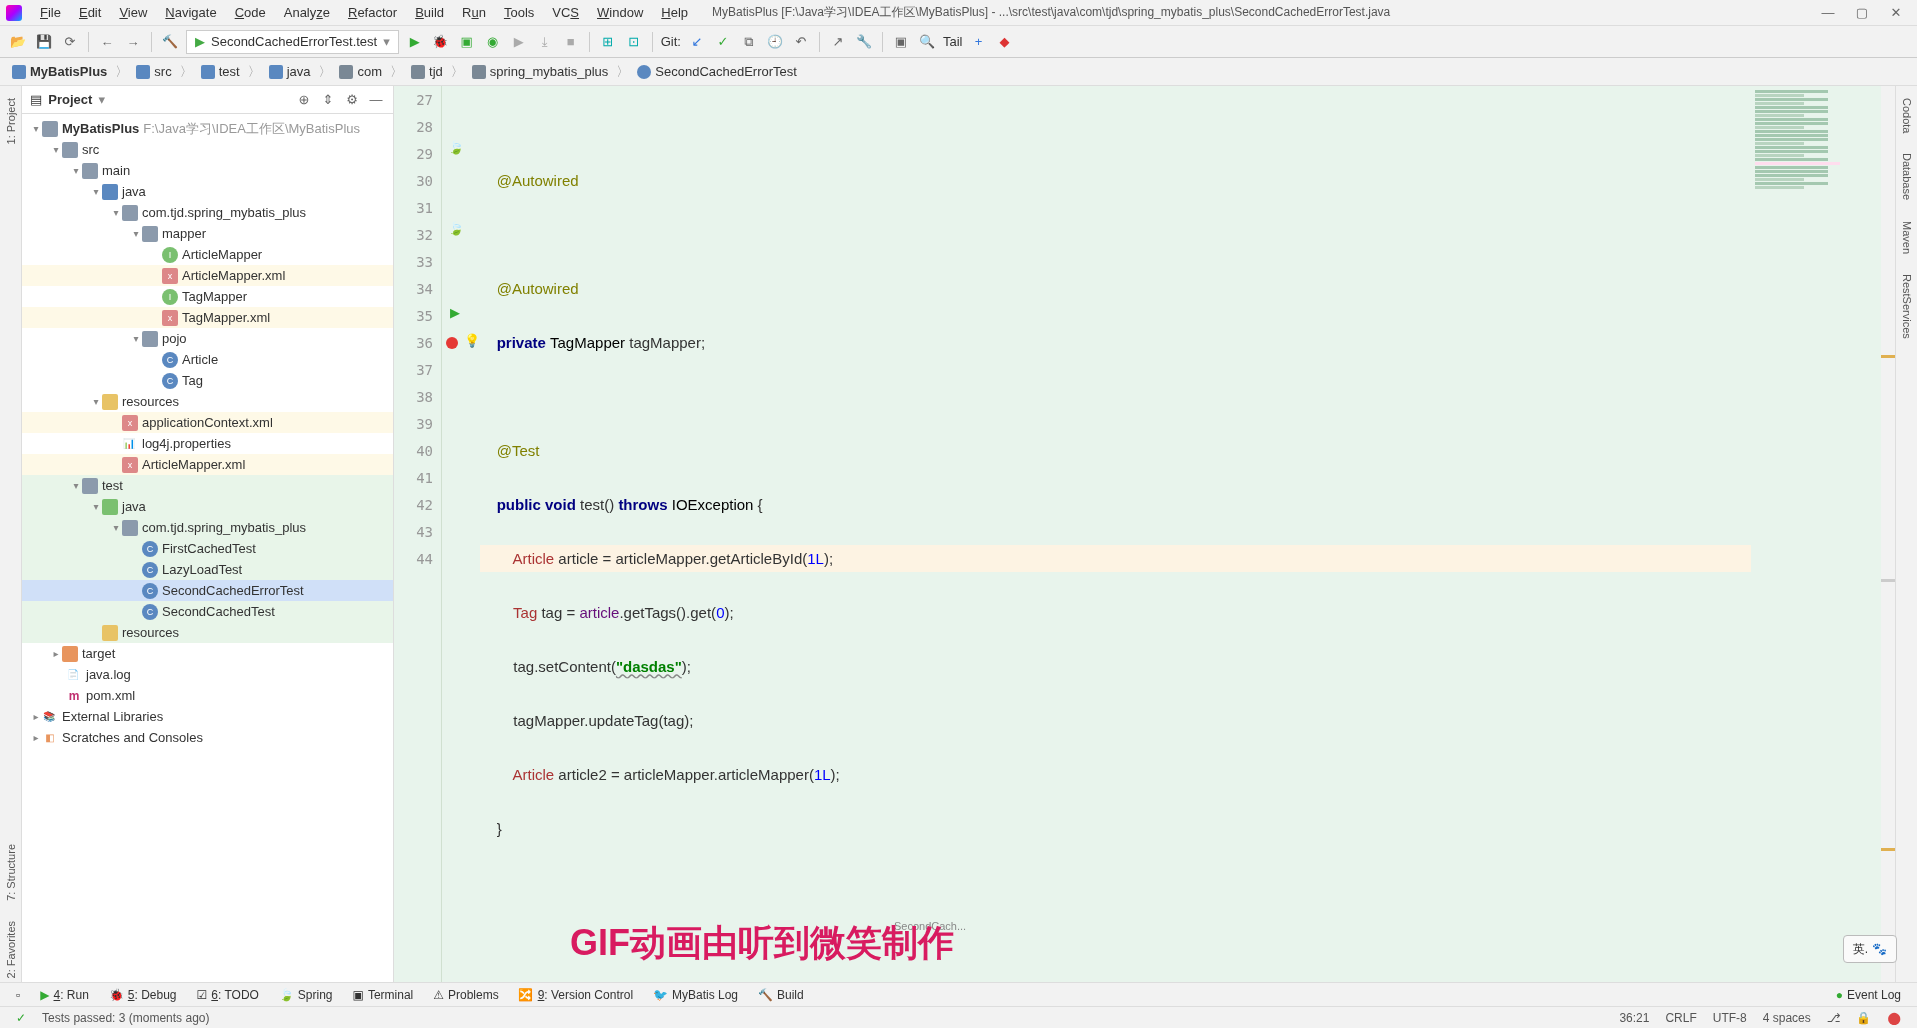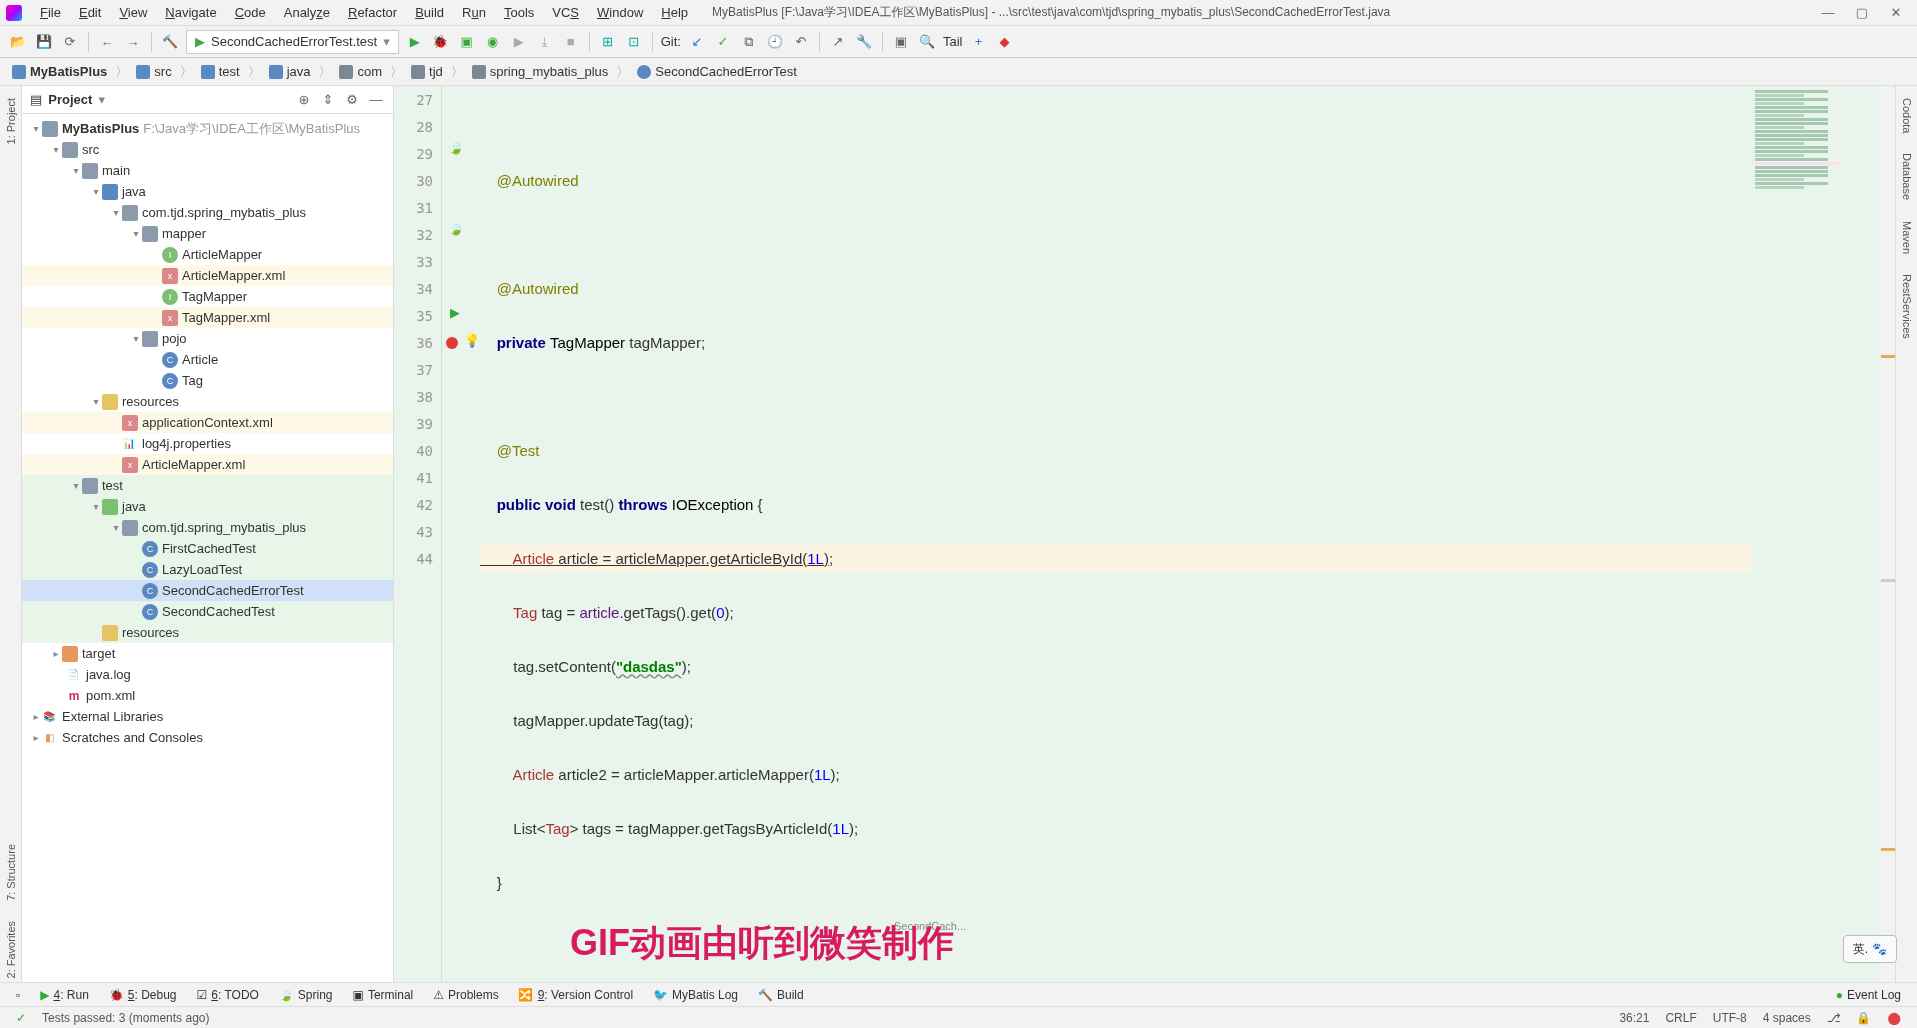--- a/index.html
+++ b/index.html
@@ -78,21 +78,21 @@
 .egutter { width: 48px; background: #e8f4ec; border-right: 1px solid #d0e0d0; }
 .enum { height: 27px; display: flex; align-items: center; justify-content: flex-end; padding-right: 8px; color: #989898; font-family: "Consolas", monospace; font-size: 14px; position: relative; }
 .egutter2 { width: 34px; background: #e8f4ec; position: relative; }
 .gutter-mark { position: absolute; left: 6px; width: 22px; height: 20px; }
 .bp { width: 12px; height: 12px; background: #e53935; border-radius: 50%; position: absolute; left: 4px; }
 .bulb { position: absolute; left: 22px; color: #d4a017; }
 .run-arrow { position: absolute; left: 8px; color: #3a3; }
 
 .code { flex: 1; font-family: "Consolas", "Courier New", monospace; font-size: 15px; line-height: 27px; white-space: pre; padding-left: 4px; }
 .code-line { height: 27px; }
-.code-line.current { background: #fdf3e3; text-decoration: underline; }
+.code-line.current { background: #fdf3e3; }
 .kw { color: #000080; font-weight: bold; }
 .ann { color: #808000; }
 .type { color: #000; }
 .typeR { color: #a33; }
 .str { color: #008000; font-weight: bold; }
 .num { color: #0000ff; }
 .var { color: #660e7a; }
 .underline { text-decoration: underline wavy #888; }
 
 .minimap { width: 130px; background: #e8f4ec; padding: 4px; }
@@ -429,21 +429,20 @@
 <div class="code-line">    <span class="ann">@Autowired</span></div>
 <div class="code-line">    <span class="kw">private </span><span class="type">TagMapper</span><span> tagMapper;</span></div>
 <div class="code-line"></div>
 <div class="code-line">    <span class="ann">@Test</span></div>
 <div class="code-line">    <span class="kw">public void </span><span>test</span><span>() </span><span class="kw">throws </span><span class="type">IOException</span><span> {</span></div>
 <div class="code-line current">        <span class="typeR">Article</span><span> article = articleMapper.getArticleById(</span><span class="num">1L</span><span>);</span></div>
 <div class="code-line">        <span class="typeR">Tag</span><span> tag = </span><span class="var">article</span><span>.getTags().get(</span><span class="num">0</span><span>);</span></div>
 <div class="code-line">        <span>tag.setContent(</span><span class="str underline">"dasdas"</span><span>);</span></div>
 <div class="code-line">        <span>tagMapper.updateTag(tag);</span></div>
 <div class="code-line">        <span class="typeR">Article</span><span> article2 = articleMapper.articleMapper(</span><span class="num">1L</span><span>);</span></div>
-<div class="code-line">        <span>List&lt;</span><span class="typeR">Tag</span><span>&gt; tags = tagMapper.getTagsByArticleId(</span><span class="num">1L</span><span>);</span></div>
 <div class="code-line">    <span>}</span></div>
 
 
       </div>
 
       <div class="minimap">
         <div class="mm-line mm-a"></div>
           <div class="mm-line mm-b"></div>
           <div class="mm-line mm-a"></div>
           <div class="mm-line mm-b"></div>

